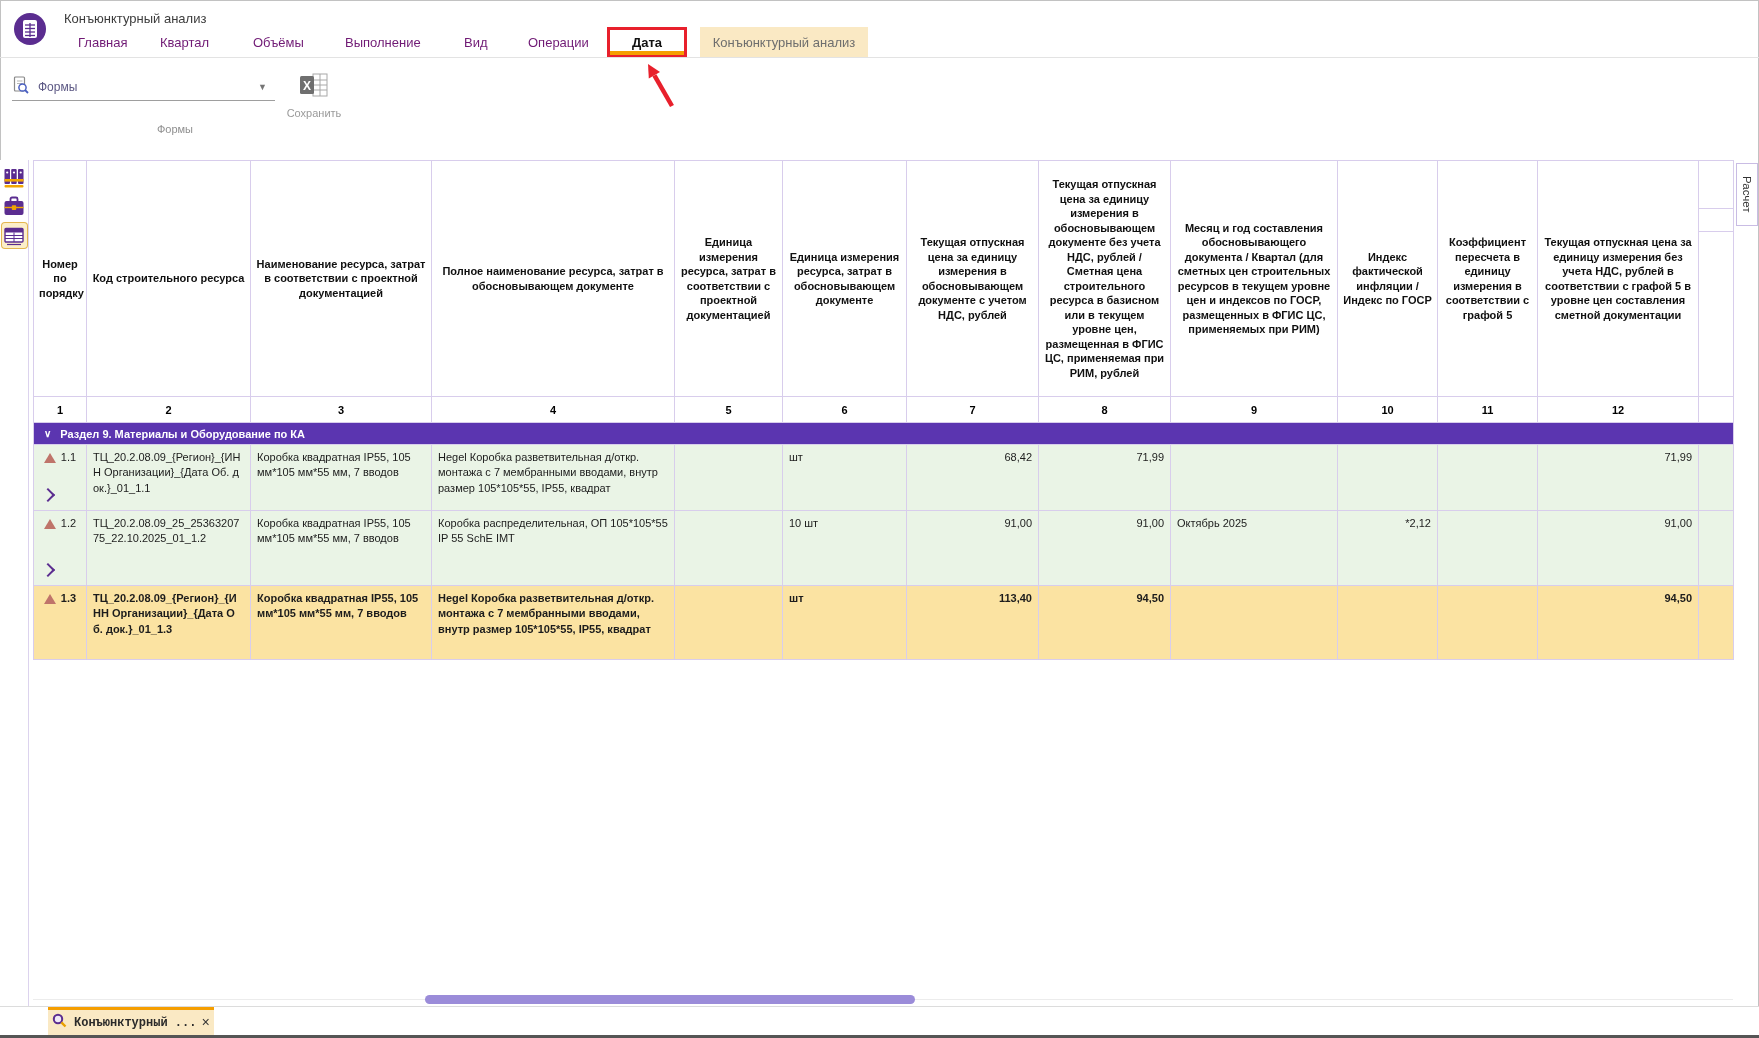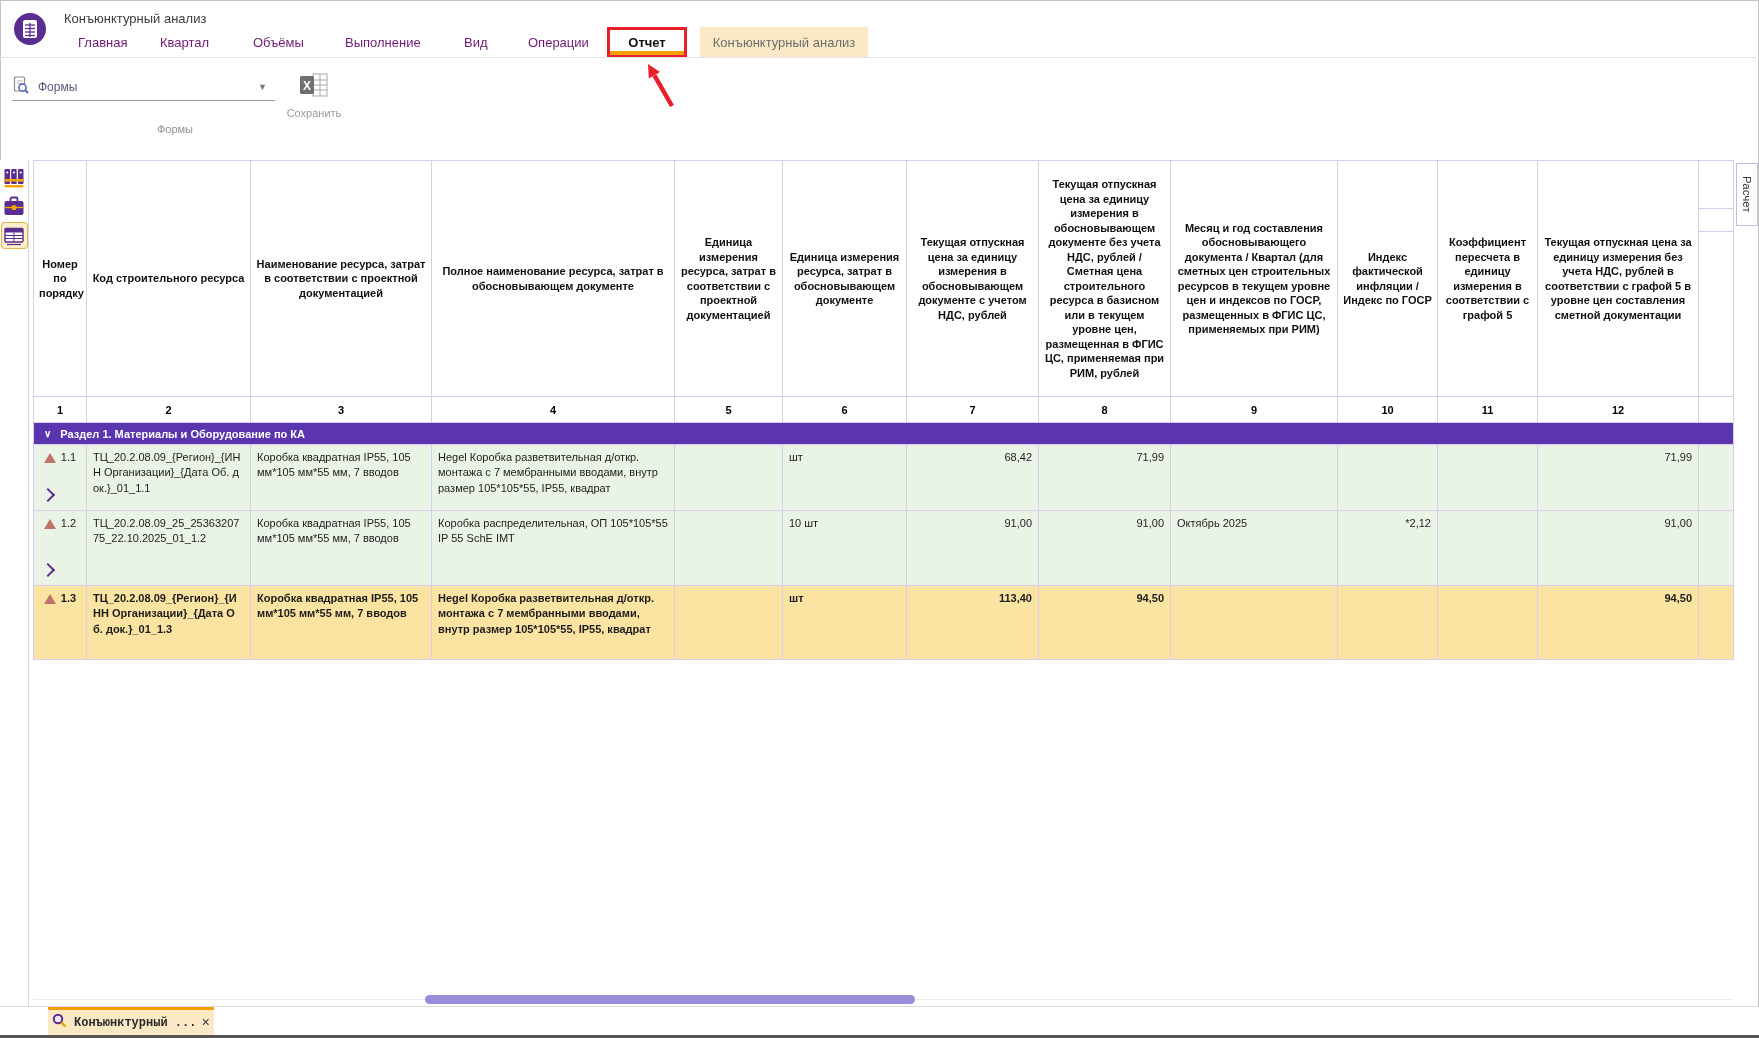--- a/index.html
+++ b/index.html
@@ -85,21 +85,21 @@
   </div>
   <div class="app-title">Конъюнктурный анализ</div>
 
   <div class="tab t0">Главная</div>
   <div class="tab t1">Квартал</div>
   <div class="tab t2">Объёмы</div>
   <div class="tab t3">Выполнение</div>
   <div class="tab t4">Вид</div>
   <div class="tab t5">Операции</div>
   <div class="report-box">
-    <span>Отчет</span>
+    <span>Дата</span>
   </div>
   <div class="context-tab">Конъюнктурный анализ</div>
   <div class="topdivider"></div>
 
   <svg class="annot-arrow" width="56" height="52" viewBox="0 0 56 52">
     <line x1="44" y1="48" x2="26.4" y2="17.3" stroke="#e8202c" stroke-width="4.5"></line>
     <polygon points="20,6 32,14.1 20.8,20.5" fill="#e8202c"></polygon>
   </svg>
 
   <div class="combo">
@@ -213,21 +213,21 @@
           <td>9</td>
           <td>10</td>
           <td>11</td>
           <td>12</td>
           <td></td>
         </tr>
         <tr class="secrow">
           <td colspan="13">
             <div class="sec-inner">
               <span class="sec-chev">∨</span>
-              <span>Раздел 1. Материалы и Оборудование по КА</span>
+              <span>Раздел 9. Материалы и Оборудование по КА</span>
             </div>
           </td>
         </tr>
 
         <tr class="dr dr1">
           <td class="cnum">
             <div class="num-line">
               <span class="warn"></span>
               <span>1.1</span>
             </div>

